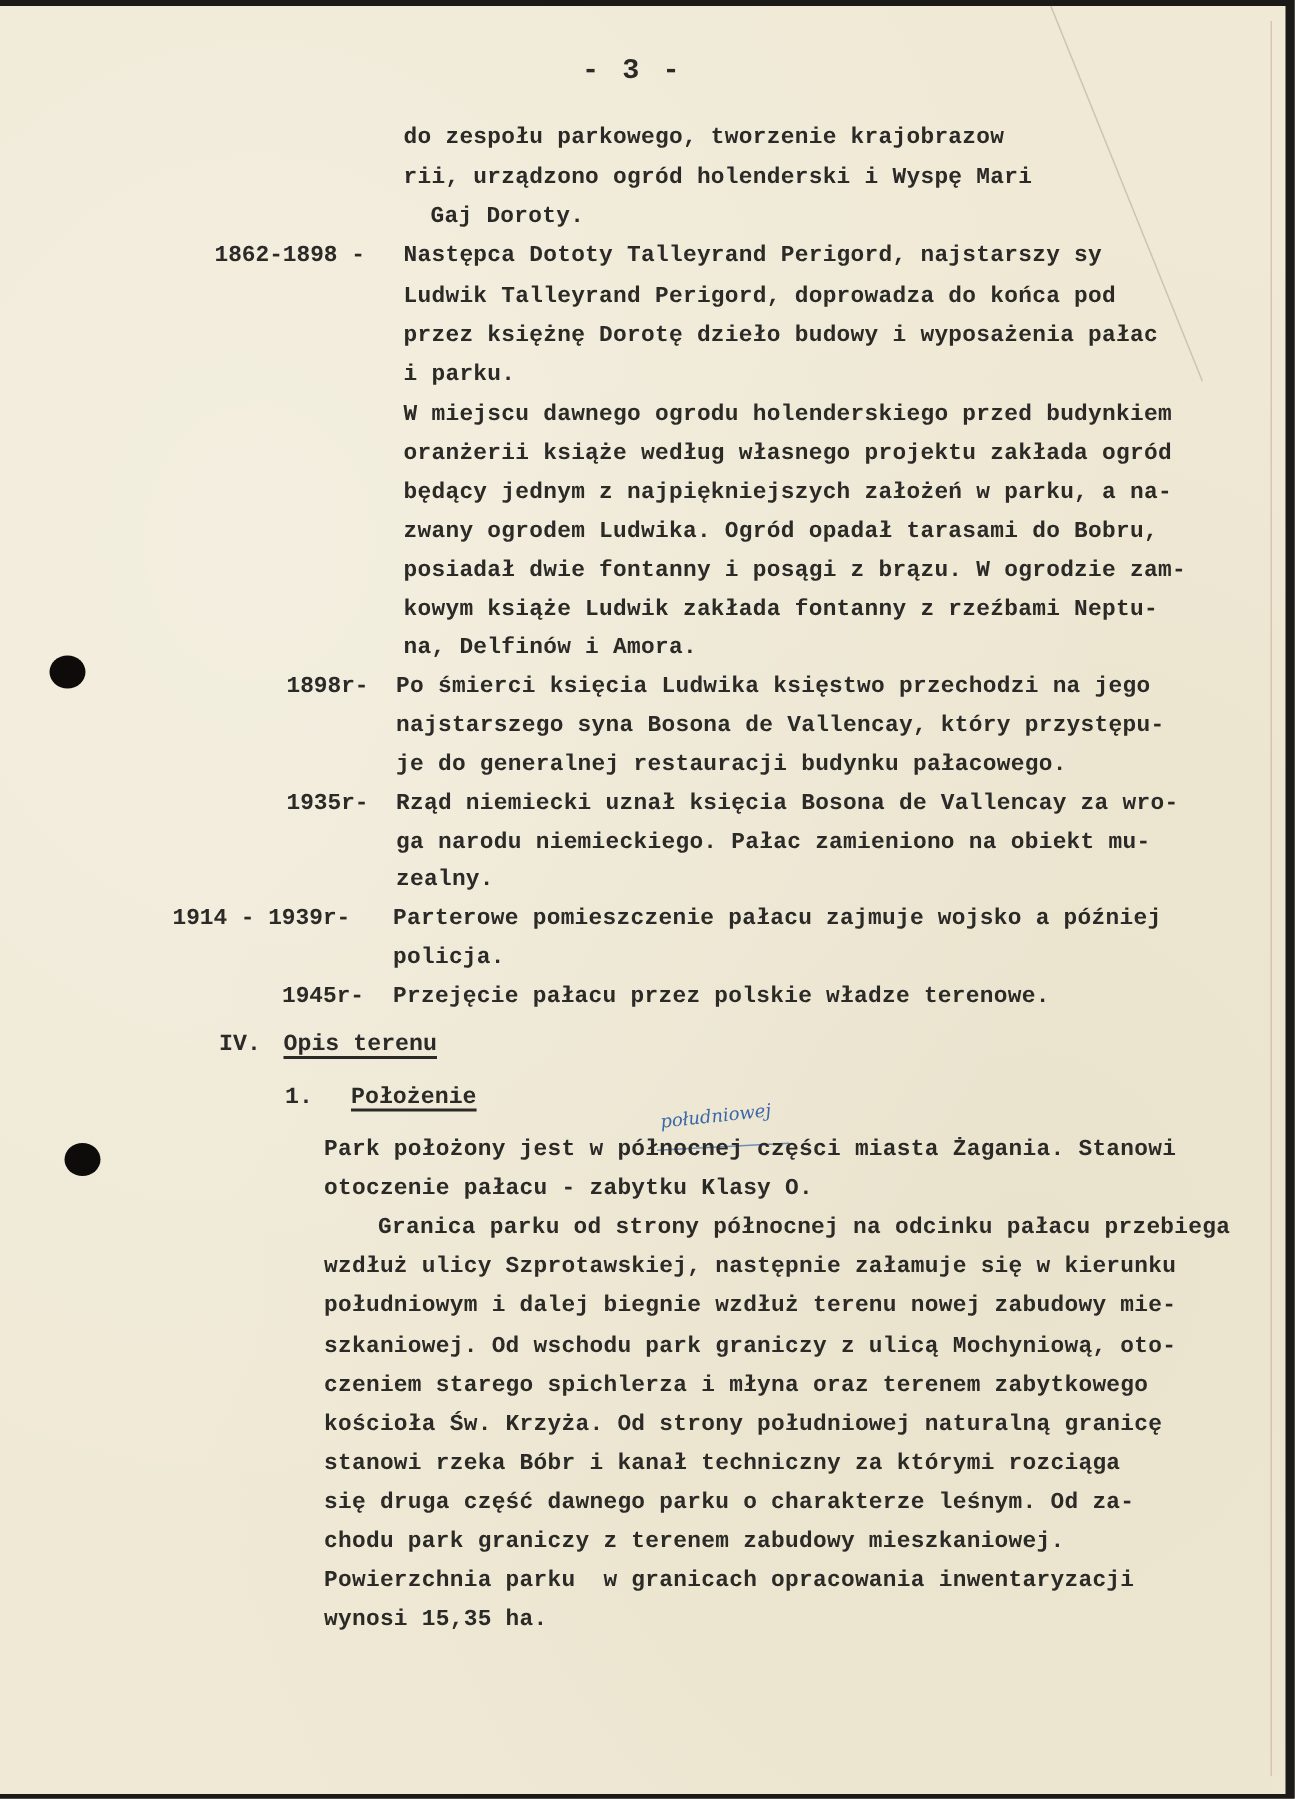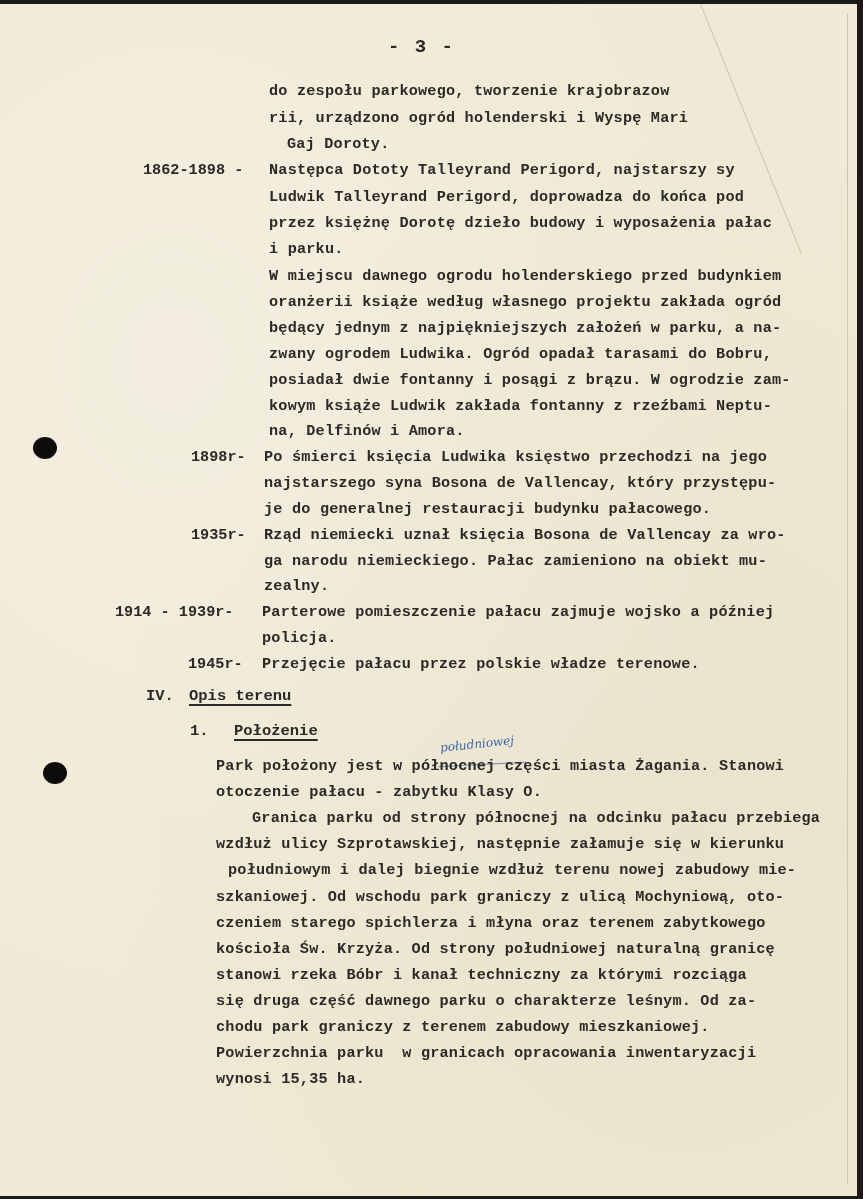--- a/index.html
+++ b/index.html
@@ -165,21 +165,21 @@
   <div class="heading" style="left:190px; top:717px;">1.</div>
   <div class="heading ul" style="left:218px; top:717px;margin-left:16px;">Położenie</div>
 
   <div class="annotation">południowej</div>
   <div class="strike"></div>
 
   <div class="line" style="left:216px; top:752px;">Park położony jest w północnej części miasta Żagania. Stanowi</div>
   <div class="line" style="left:216px; top:778px;">otoczenie pałacu - zabytku Klasy O.</div>
   <div class="line" style="left:216px; top:804px;margin-left:36px;">Granica parku od strony północnej na odcinku pałacu przebiega</div>
   <div class="line" style="left:216px; top:830px;font-family:Liberation Mono, monospace;">wzdłuż ulicy Szprotawskiej, następnie załamuje się w kierunku</div>
-  <div class="line" style="left:228px; top:856px;">południowym i dalej biegnie wzdłuż terenu nowej zabudowy mie-</div>
+  <div class="line" style="left:216px; top:856px;">południowym i dalej biegnie wzdłuż terenu nowej zabudowy mie-</div>
   <div class="line" style="left:216px; top:883px;">szkaniowej. Od wschodu park graniczy z ulicą Mochyniową, oto-</div>
   <div class="line" style="left:216px; top:909px;">czeniem starego spichlerza i młyna oraz terenem zabytkowego</div>
   <div class="line" style="left:216px; top:935px;">kościoła Św. Krzyża. Od strony południowej naturalną granicę</div>
   <div class="line" style="left:216px; top:961px;text-align:center;">stanowi rzeka Bóbr i kanał techniczny za którymi rozciąga</div>
   <div class="line" style="left:216px; top:987px;">się druga część dawnego parku o charakterze leśnym. Od za-</div>
   <div class="line" style="left:216px; top:1013px;">chodu park graniczy z terenem zabudowy mieszkaniowej.</div>
   <div class="line" style="left:216px; top:1039px;">Powierzchnia parku  w granicach opracowania inwentaryzacji</div>
   <div class="line" style="left:216px; top:1065px;">wynosi 15,35 ha.</div>
 </div>
 

